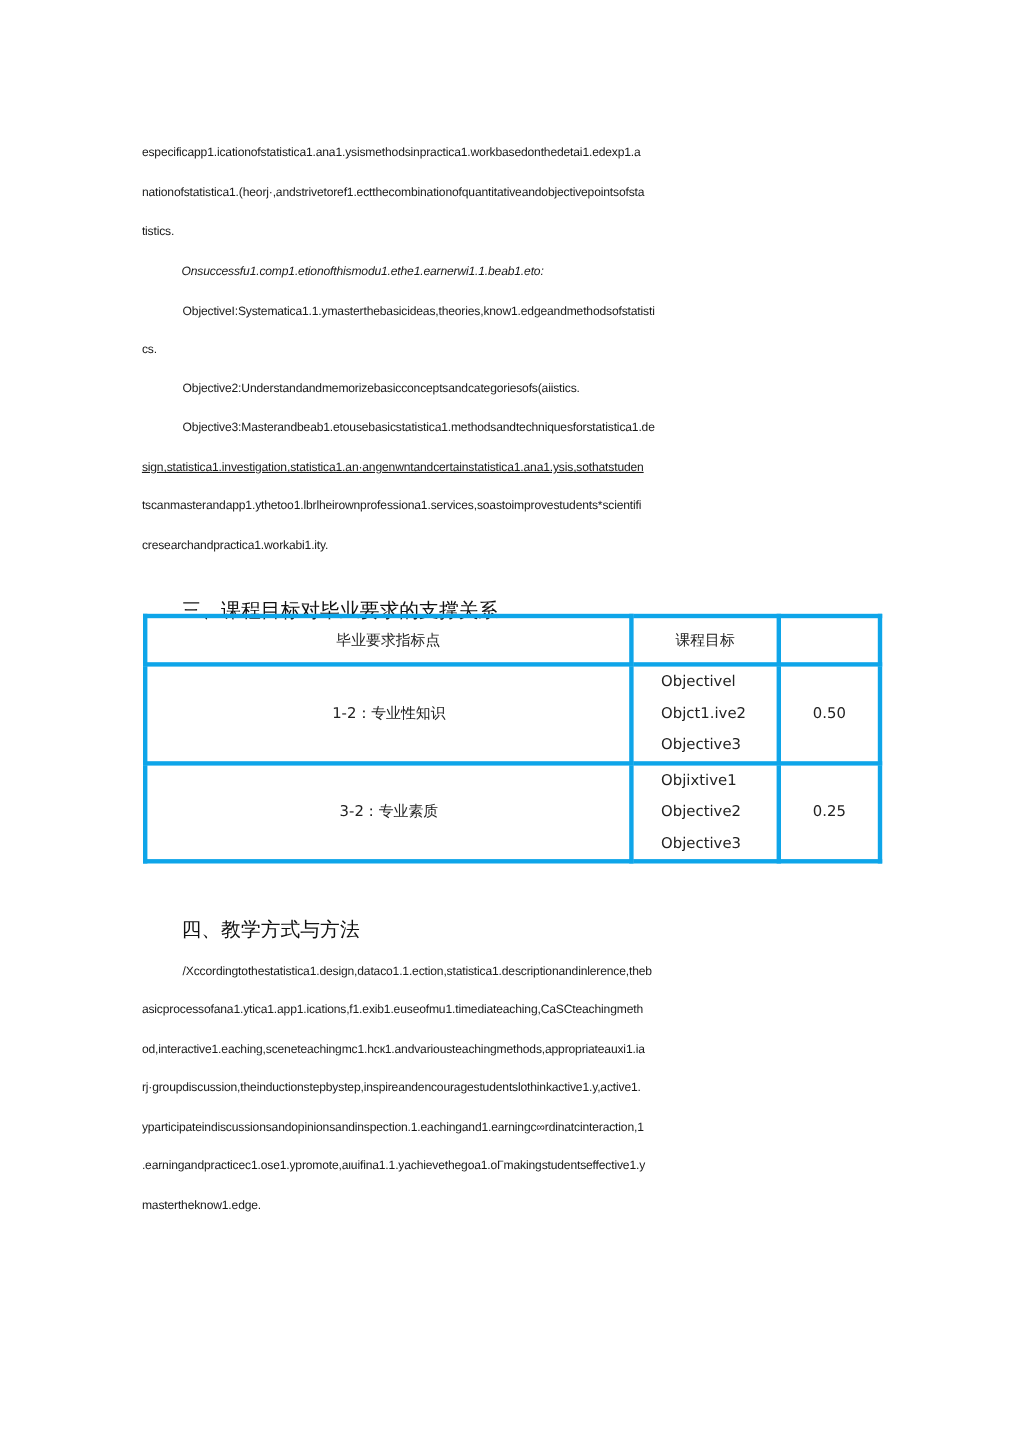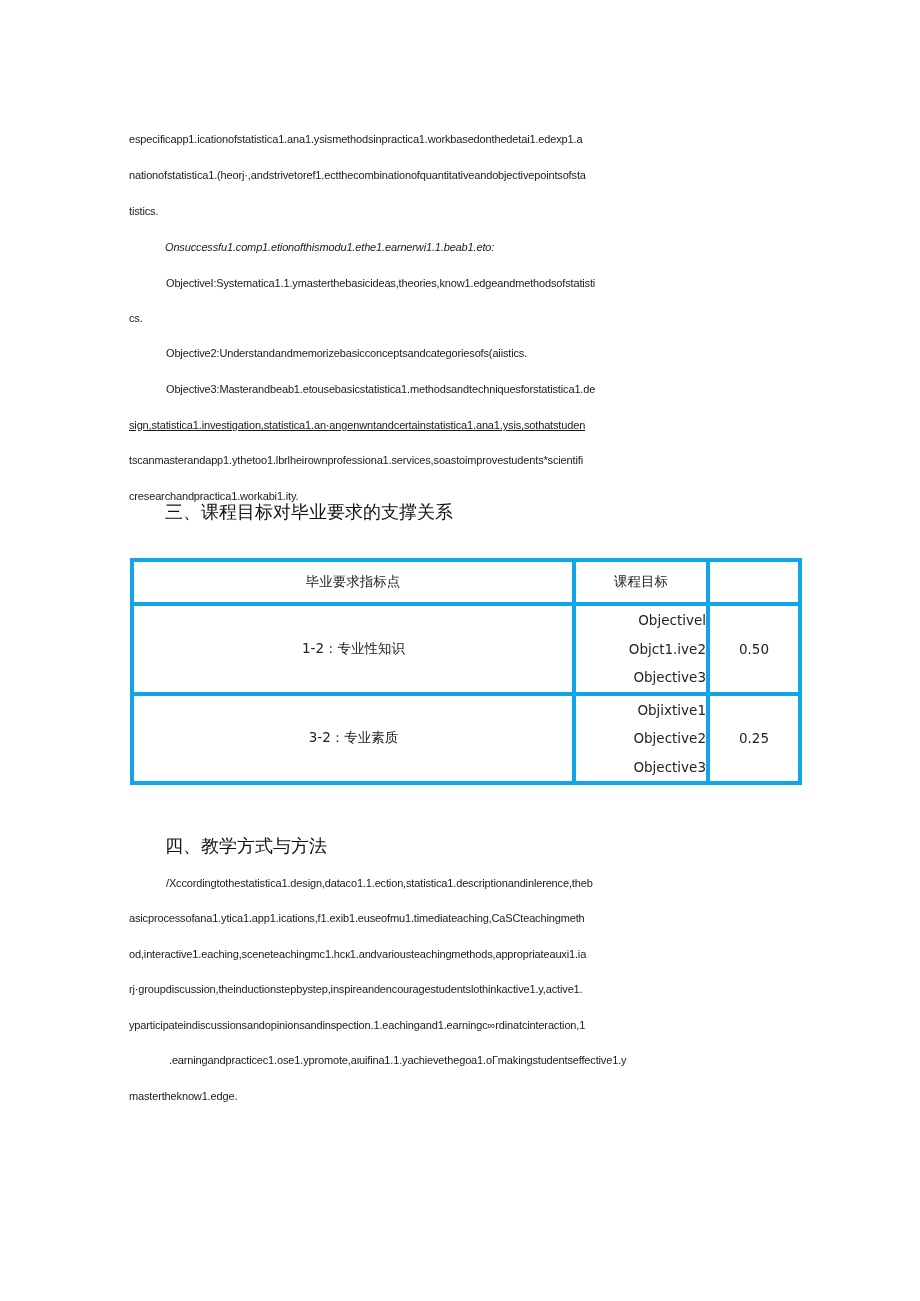--- a/index.html
+++ b/index.html
@@ -57,21 +57,20 @@
       vertical-align: middle;
       padding-left: 1px !important;
     }
     td.objs {
       vertical-align: middle;
       padding-left: 25px !important;
     }
     td.objs div {
       line-height: 28.5px;
       height: 28.5px;
-      text-align: right;
     }
     td.weight {
       text-align: center;
       vertical-align: middle;
     }
   </style>
 </head>
 <body>
 
 <div>
@@ -85,21 +84,21 @@
   <div class="line" style="left:129px; top:308px;">cs.</div>
 
   <div class="line" style="left:166px; top:343px;">Objective2:Understandandmemorizebasicconceptsandcategoriesofs(aiistics.</div>
 
   <div class="line" style="left:166px; top:379px;">Objective3:Masterandbeab1.etousebasicstatistica1.methodsandtechniquesforstatistica1.de</div>
   <div class="line" style="left:129px; top:415px;text-decoration:underline;">sign,statistica1.investigation,statistica1.an·angenwntandcertainstatistica1.ana1.ysis,sothatstuden</div>
   <div class="line" style="left:129px; top:450px;">tscanmasterandapp1.ythetoo1.lbrlheirownprofessiona1.services,soastoimprovestudents*scientifi</div>
   <div class="line" style="left:129px; top:486px;">cresearchandpractica1.workabi1.ity.</div>
 </div>
 
-<div class="heading" style="left:165px; top:500px;">三、课程目标对毕业要求的支撑关系</div>
+<div class="heading" style="left:165px; top:544px;">三、课程目标对毕业要求的支撑关系</div>
 
 <table class="support">
   <tbody>
       <tr>
     <th class="c1">毕业要求指标点</th>
     <th class="c2">课程目标</th>
     <th class="c3"></th>
   </tr>
   <tr style="height:82px;">
     <td class="req">1-2：专业性知识</td>
@@ -123,15 +122,15 @@
   </table>
 
 <div class="heading" style="left:165px; top:834px;">四、教学方式与方法</div>
 
 <div>
   <div class="line" style="left:166px; top:873px;">/Xccordingtothestatistica1.design,dataco1.1.ection,statistica1.descriptionandinlerence,theb</div>
   <div class="line" style="left:129px; top:908px;">asicprocessofana1.ytica1.app1.ications,f1.exib1.euseofmu1.timediateaching,CaSCteachingmeth</div>
   <div class="line" style="left:129px; top:944px;">od,interactive1.eaching,sceneteachingmc1.hcк1.andvariousteachingmethods,appropriateauxi1.ia</div>
   <div class="line" style="left:129px; top:979px;">rj·groupdiscussion,theinductionstepbystep,inspireandencouragestudentslothinkactive1.y,active1.</div>
   <div class="line" style="left:129px; top:1015px;">yparticipateindiscussionsandopinionsandinspection.1.eachingand1.earningc∞rdinatcinteraction,1</div>
-  <div class="line" style="left:129px; top:1050px;margin-left:40px;">.earningandpracticec1.ose1.ypromote,aιuifina1.1.yachievethegoa1.oΓmakingstudentseffective1.y</div>
+  <div class="line" style="left:129px; top:1050px;">.earningandpracticec1.ose1.ypromote,aιuifina1.1.yachievethegoa1.oΓmakingstudentseffective1.y</div>
   <div class="line" style="left:129px; top:1086px;text-align:right;">mastertheknow1.edge.</div>
 </div>
 
 </body></html>

